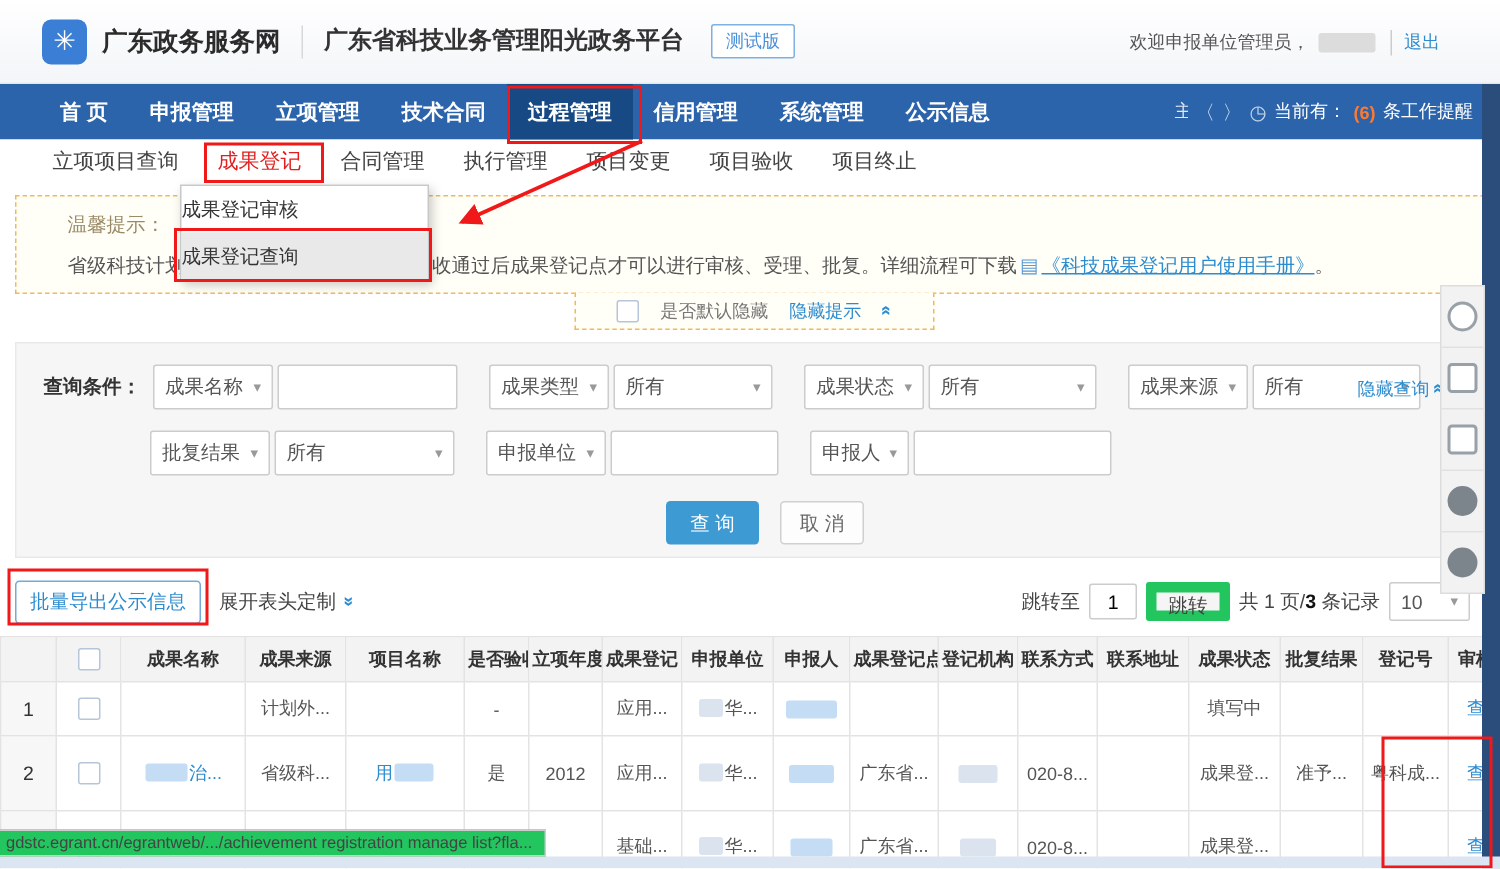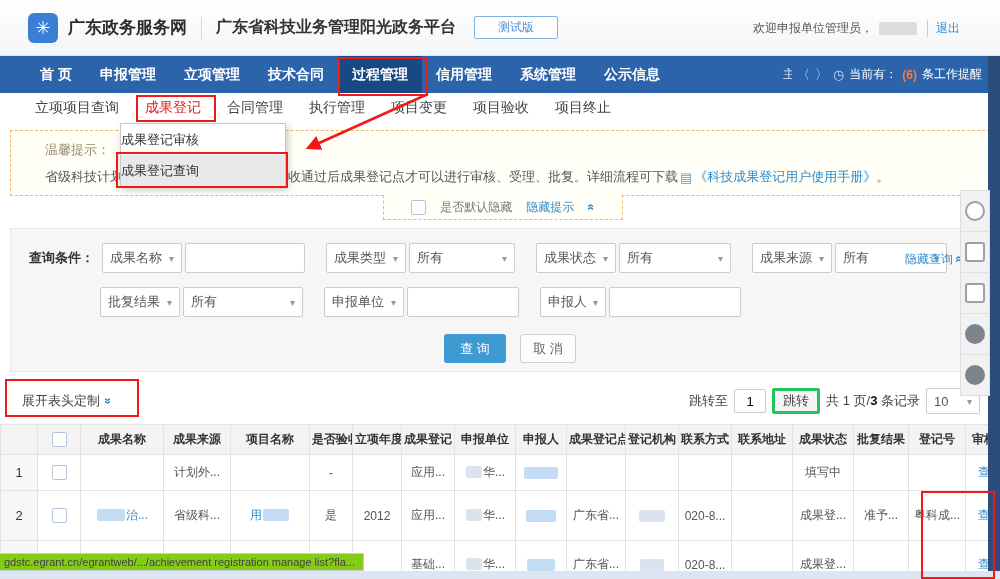--- a/index.html
+++ b/index.html
@@ -8,21 +8,21 @@
   
   .hdr{height:56px;display:flex;align-items:center;padding-left:28px;
     background:linear-gradient(#ffffff,#f3f5f8);border-bottom:1px solid #e4e7ea;box-sizing:border-box;}
   .logo{width:30px;height:30px;border-radius:6px;background:#3a7fd5;color:#fff;
     display:flex;align-items:center;justify-content:center;font-size:18px;}
   .logo::before{content:"✳";}
   .sitename{font-size:17px;font-weight:bold;color:#2b2b2b;margin-left:10px;}
   .vdiv{width:1px;height:22px;background:#d8d8d8;margin:0 14px;}
   .platname{font-size:16px;font-weight:bold;color:#333;}
   .badge{margin-left:18px;font-size:12px;color:#4a90d9;border:1px solid #7fb0e0;
-    border-radius:2px;padding:2px 23px;background:#fff;}
+    border-radius:2px;padding:2px 9px;background:#fff;}
   .hdr-right{position:absolute;right:40px;top:20px;font-size:12px;color:#555;display:flex;align-items:center;}
   .hdr-right .redact{margin:0 6px;}
   .logout{color:#2d8cd0;cursor:pointer;border-left:1px solid #ccc;padding-left:8px;margin-left:4px;}
   
   .mainnav{height:37px;background:var(--nav_blue);display:flex;align-items:stretch;padding-left:26px;box-sizing:border-box;}
   .nav-item{line-height:37px;padding:0 14px;color:#fff;font-size:14px;font-weight:bold;white-space:pre;cursor:pointer;}
   .nav-item.active{background:var(--nav_active);}
   .nav-right{margin-left:auto;display:flex;align-items:center;padding-right:18px;font-size:12px;color:#fff;gap:5px;}
   .clipped{display:inline-block;width:9px;overflow:hidden;white-space:nowrap;color:#dfe8f4;}
   .nav-arrow{color:#cfdcee;font-size:13px;cursor:pointer;}
@@ -34,21 +34,21 @@
   .subnav-item{font-size:14px;color:#444;padding:0 13px;cursor:pointer;white-space:nowrap;}
   .subnav-item.active{color:#e02020;}
   
   .notice{position:relative;margin:8px 10px 0 10px;height:66px;background:var(--notice_bg);
     border:1px dashed var(--notice_border);box-sizing:border-box;padding:10px 20px 0 34px;font-size:13px;color:#555;}
   .notice-title{color:#9a8a66;}
   .notice-body{margin-top:9px;display:flex;align-items:center;white-space:nowrap;}
   .notice-gap{width:152px;}
   .doc-icon{color:#5b9bd5;margin:0 2px;}
   .doc-icon::before{content:"▤";}
-  .manual-link{color:#2d8cd0;cursor:pointer;}
+  .manual-link{color:#2d8cd0;text-decoration:underline;cursor:pointer;}
   .notice-tab{position:absolute;left:372px;bottom:-25px;height:24px;width:238px;background:var(--notice_bg);
     border:1px dashed var(--notice_border);border-top:none;display:flex;align-items:center;justify-content:center;
     gap:14px;font-size:12px;color:#777;z-index:2;}
   .cb{display:inline-block;width:13px;height:13px;border:1px solid #b6c6d8;background:#fff;border-radius:2px;vertical-align:middle;cursor:pointer;}
   .tab-link{color:#2d8cd0;cursor:pointer;}
   .chev-up,.chev-down{display:inline-block;color:#2d8cd0;font-size:12px;font-weight:bold;}
   .chev-up::before{content:"«";display:inline-block;transform:rotate(90deg);}
   .chev-down::before{content:"«";display:inline-block;transform:rotate(-90deg);}
   
   .query{position:relative;margin:32px 10px 0 10px;height:144px;background:#f6f6f6;border:1px solid #e9e9e9;
@@ -68,21 +68,21 @@
     font-size:13px;cursor:pointer;font-family:inherit;}
   .btn-plain{width:56px;height:29px;background:#fdfdfd;color:#666;border:1px solid #d0d0d0;border-radius:3px;
     font-size:13px;cursor:pointer;font-family:inherit;}
   
   .toolbar{display:flex;align-items:center;margin-top:10px;height:38px;padding:0 20px 0 10px;box-sizing:border-box;}
   .export-btn{height:29px;background:#fff;border:1px solid #72a9d8;color:#2d8cd0;border-radius:3px;
     font-size:13px;padding:0 9px;cursor:pointer;font-family:inherit;white-space:nowrap;}
   .expand-link{margin-left:12px;font-size:13px;color:#444;cursor:pointer;white-space:nowrap;}
   .pager{margin-left:auto;display:flex;align-items:center;gap:6px;font-size:13px;color:#444;white-space:nowrap;}
   .jump-input{width:32px;height:24px;border:1px solid #ccc;border-radius:2px;text-align:center;font-size:13px;box-sizing:border-box;}
-  .jump-btn{height:26px;background:#f5f5f5;border:3px solid #22c55e;border-radius:2px;color:#444;font-size:13px;
+  .jump-btn{height:26px;background:#f5f5f5;border:7px solid #22c55e;border-radius:2px;color:#444;font-size:13px;
     padding:0 8px;cursor:pointer;font-family:inherit;}
   .total-count{font-weight:bold;color:#111;}
   .size-sel{width:54px;height:26px;}
   
   .tablewrap{margin-top:4px;width:1000px;overflow:hidden;}
   table{border-collapse:collapse;table-layout:fixed;width:1006px;}
   th,td{border:1px solid #e3e3e3;text-align:center;white-space:nowrap;overflow:hidden;padding:0 2px;}
   th{background:#f3f3f3;height:29px;font-size:12px;color:#333;font-weight:bold;}
   td{font-size:12px;color:#555;background:#fff;}
   td.numcell{background:#f7f7f7;color:#333;font-size:13px;}
@@ -98,21 +98,21 @@
   .anno-box{position:absolute;border:2px solid var(--annotation_red);z-index:12;pointer-events:none;box-sizing:border-box;}
   .anno-arrow{position:absolute;z-index:12;pointer-events:none;}
   .edgebar{position:absolute;right:0;top:56px;width:12px;height:523px;background:var(--edge_bar);z-index:5;}
   .floatpanel{position:absolute;right:10px;top:190px;width:28px;background:#f2f2f2;border:1px solid #ddd;z-index:6;}
   .fp-cell{height:40px;border-bottom:1px solid #e1e1e1;display:flex;align-items:center;justify-content:center;}
   .fp-cell:last-child{border-bottom:none;}
   .fp-icon{width:20px;height:20px;box-sizing:border-box;}
   .fp-icon.outline{border:2px solid #98a0a8;background:#fff;border-radius:50%;}
   .fp-icon.outline.sq{border-radius:3px;}
   .fp-icon.solid{background:#7c848c;border-radius:50%;}
-  .statusbar{position:absolute;left:0;top:553px;height:18px;background:#84cc16;border:1px solid #ccc;border-left:none;
+  .statusbar{position:absolute;left:0;top:553px;height:18px;background:#22c55e;border:1px solid #ccc;border-left:none;
     font-size:11px;color:#444;padding:2px 8px 0 4px;z-index:9;white-space:nowrap;box-sizing:border-box;}
   .bottomstrip{position:absolute;left:0;top:571px;width:1000px;height:8px;background:#dce6f2;z-index:8;}
 </style>
 </head>
 <body>
 
 <div class="screen">
 
   <div class="hdr">
     <span class="logo"></span>
@@ -231,20 +231,21 @@
         </span>
         <input class="inputbox" style="width: 132px; margin-left: 3px;">
       </div>
     <div class="btnrow">
       <button class="btn-primary">查 询</button>
       <button class="btn-plain">取 消</button>
     </div>
   </div>
 
   <div class="toolbar">
+    <button class="export-btn">批量导出公示信息</button>
     <span class="expand-link"><span>展开表头定制</span> <span class="chev-down"></span></span>
     <div class="pager">
       <span>跳转至</span>
       <input class="jump-input" value="1" style="">
       <button class="jump-btn">跳转</button>
       <span><span>共 1 页/</span><span class="total-count">3</span><span> 条记录</span></span>
       <span class="sel size-sel">
           <span>10</span>
           <span class="caret"></span>
         </span>

